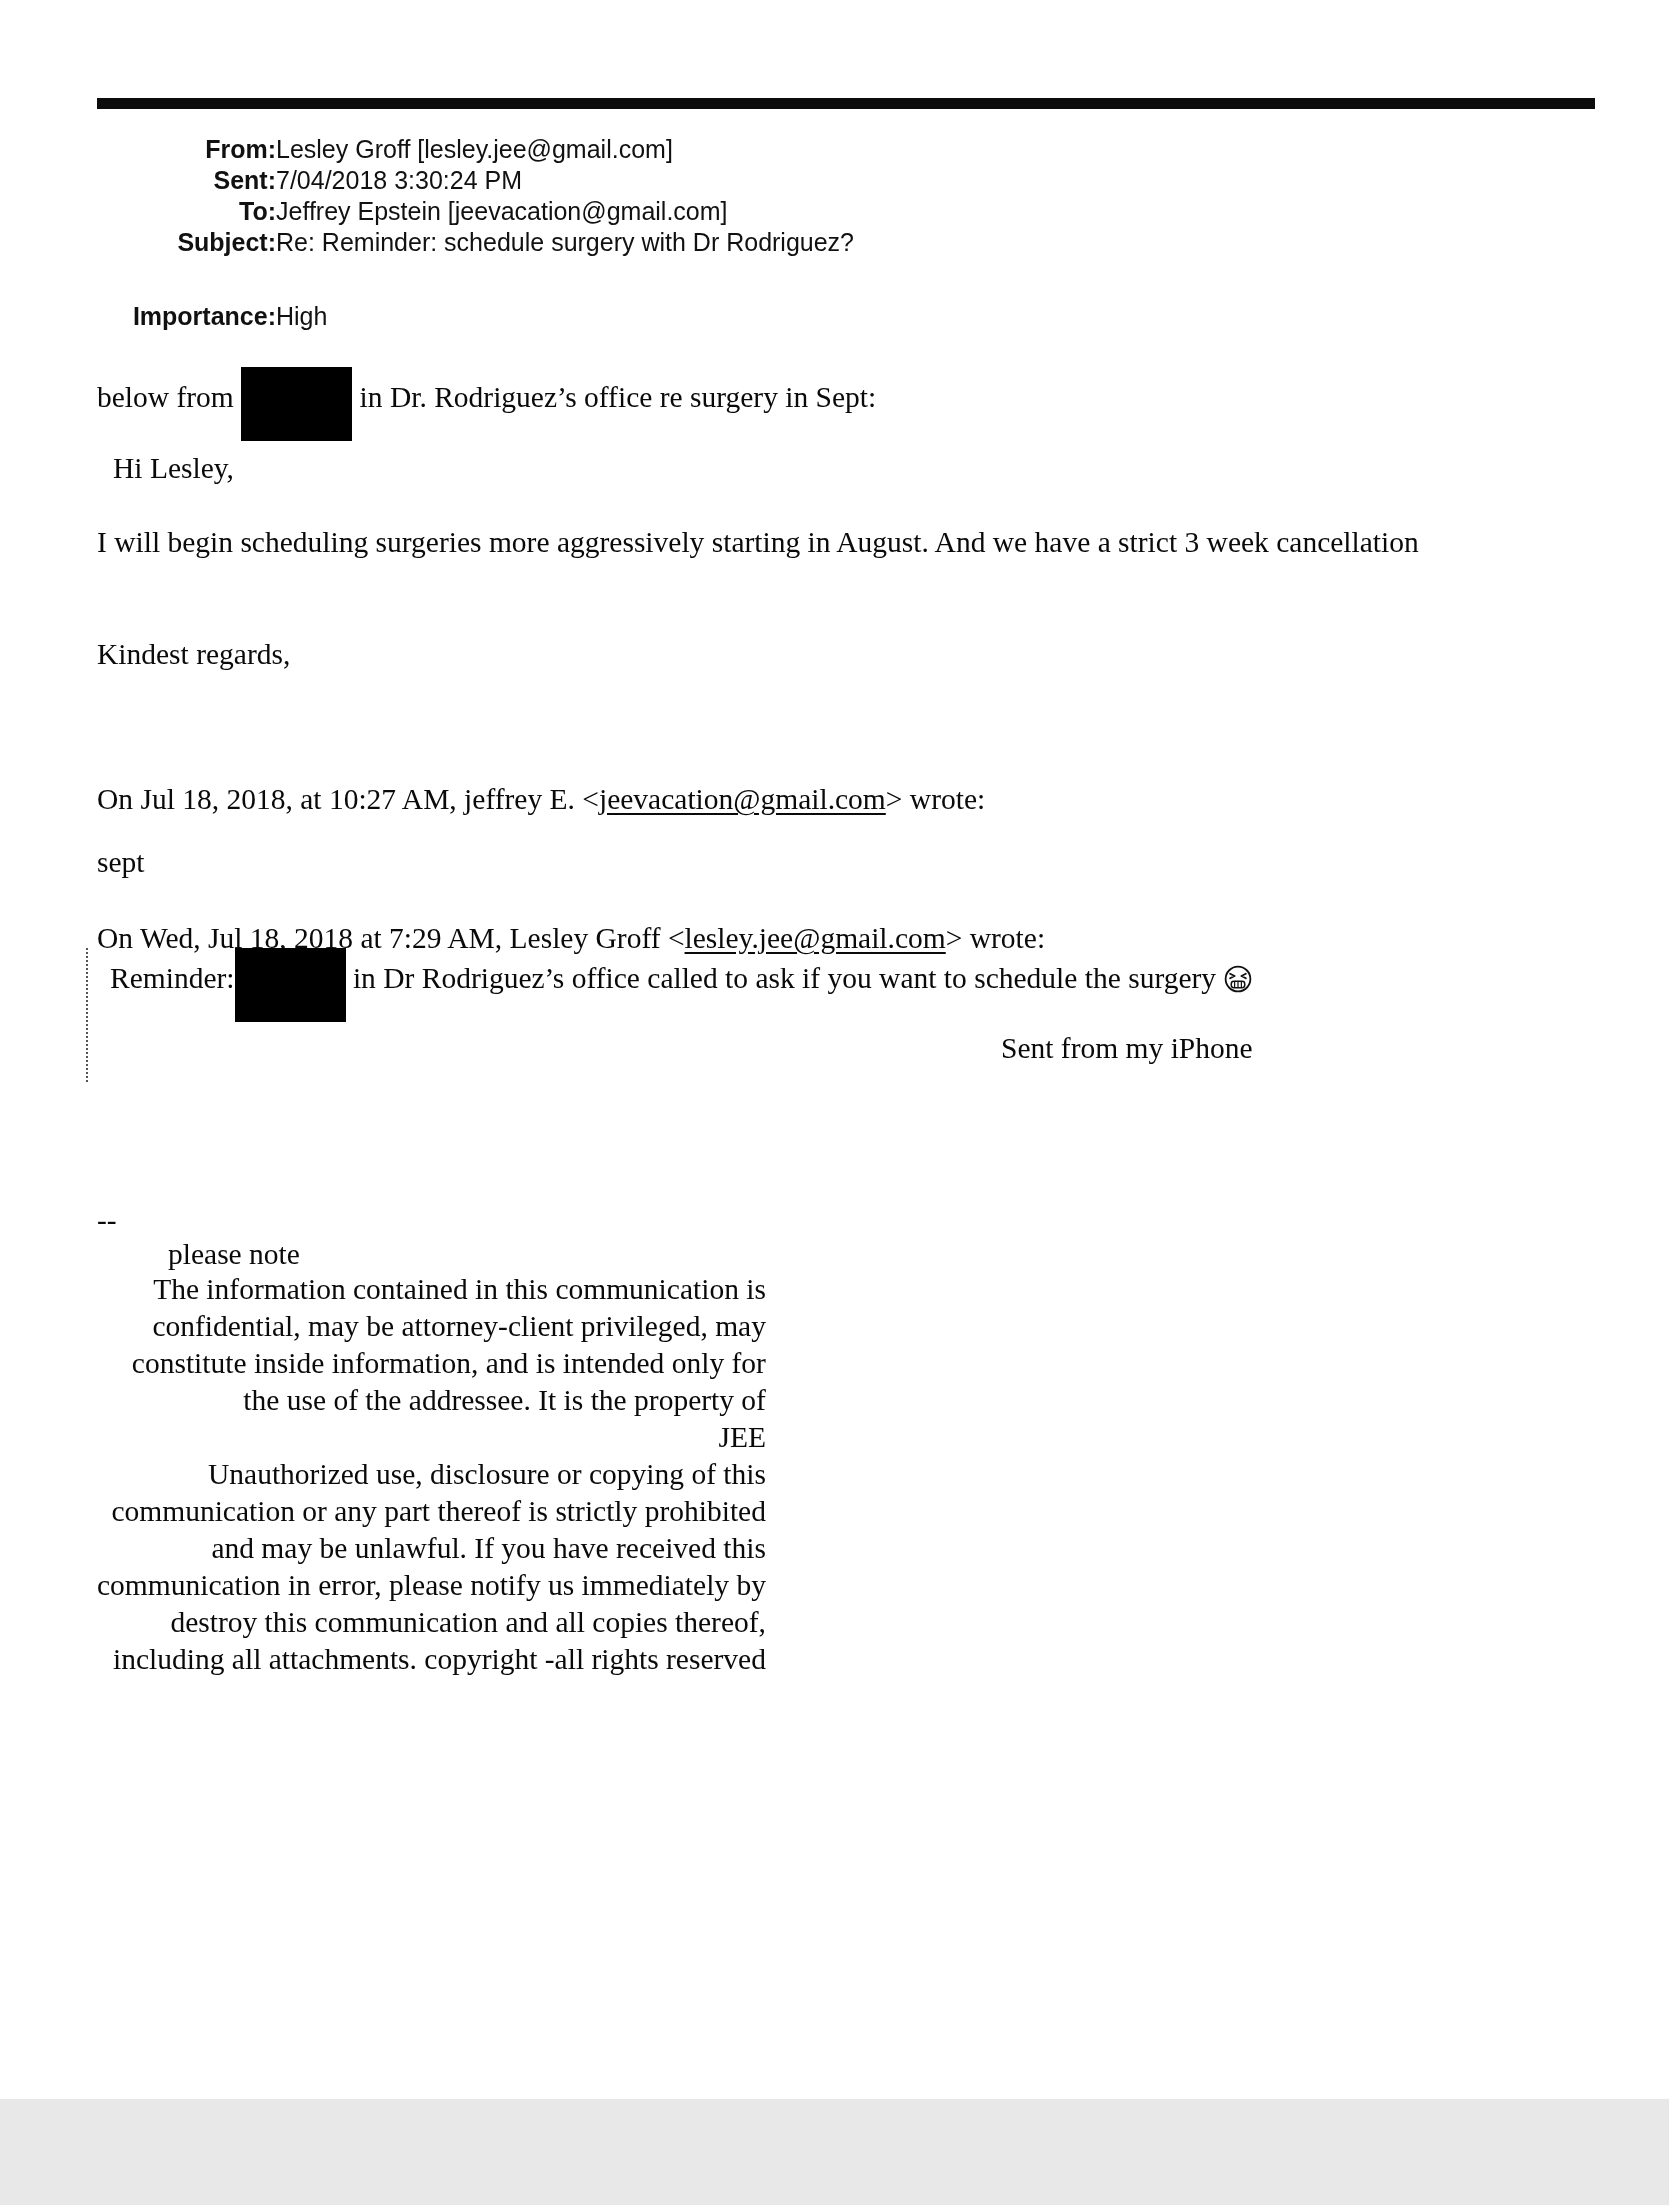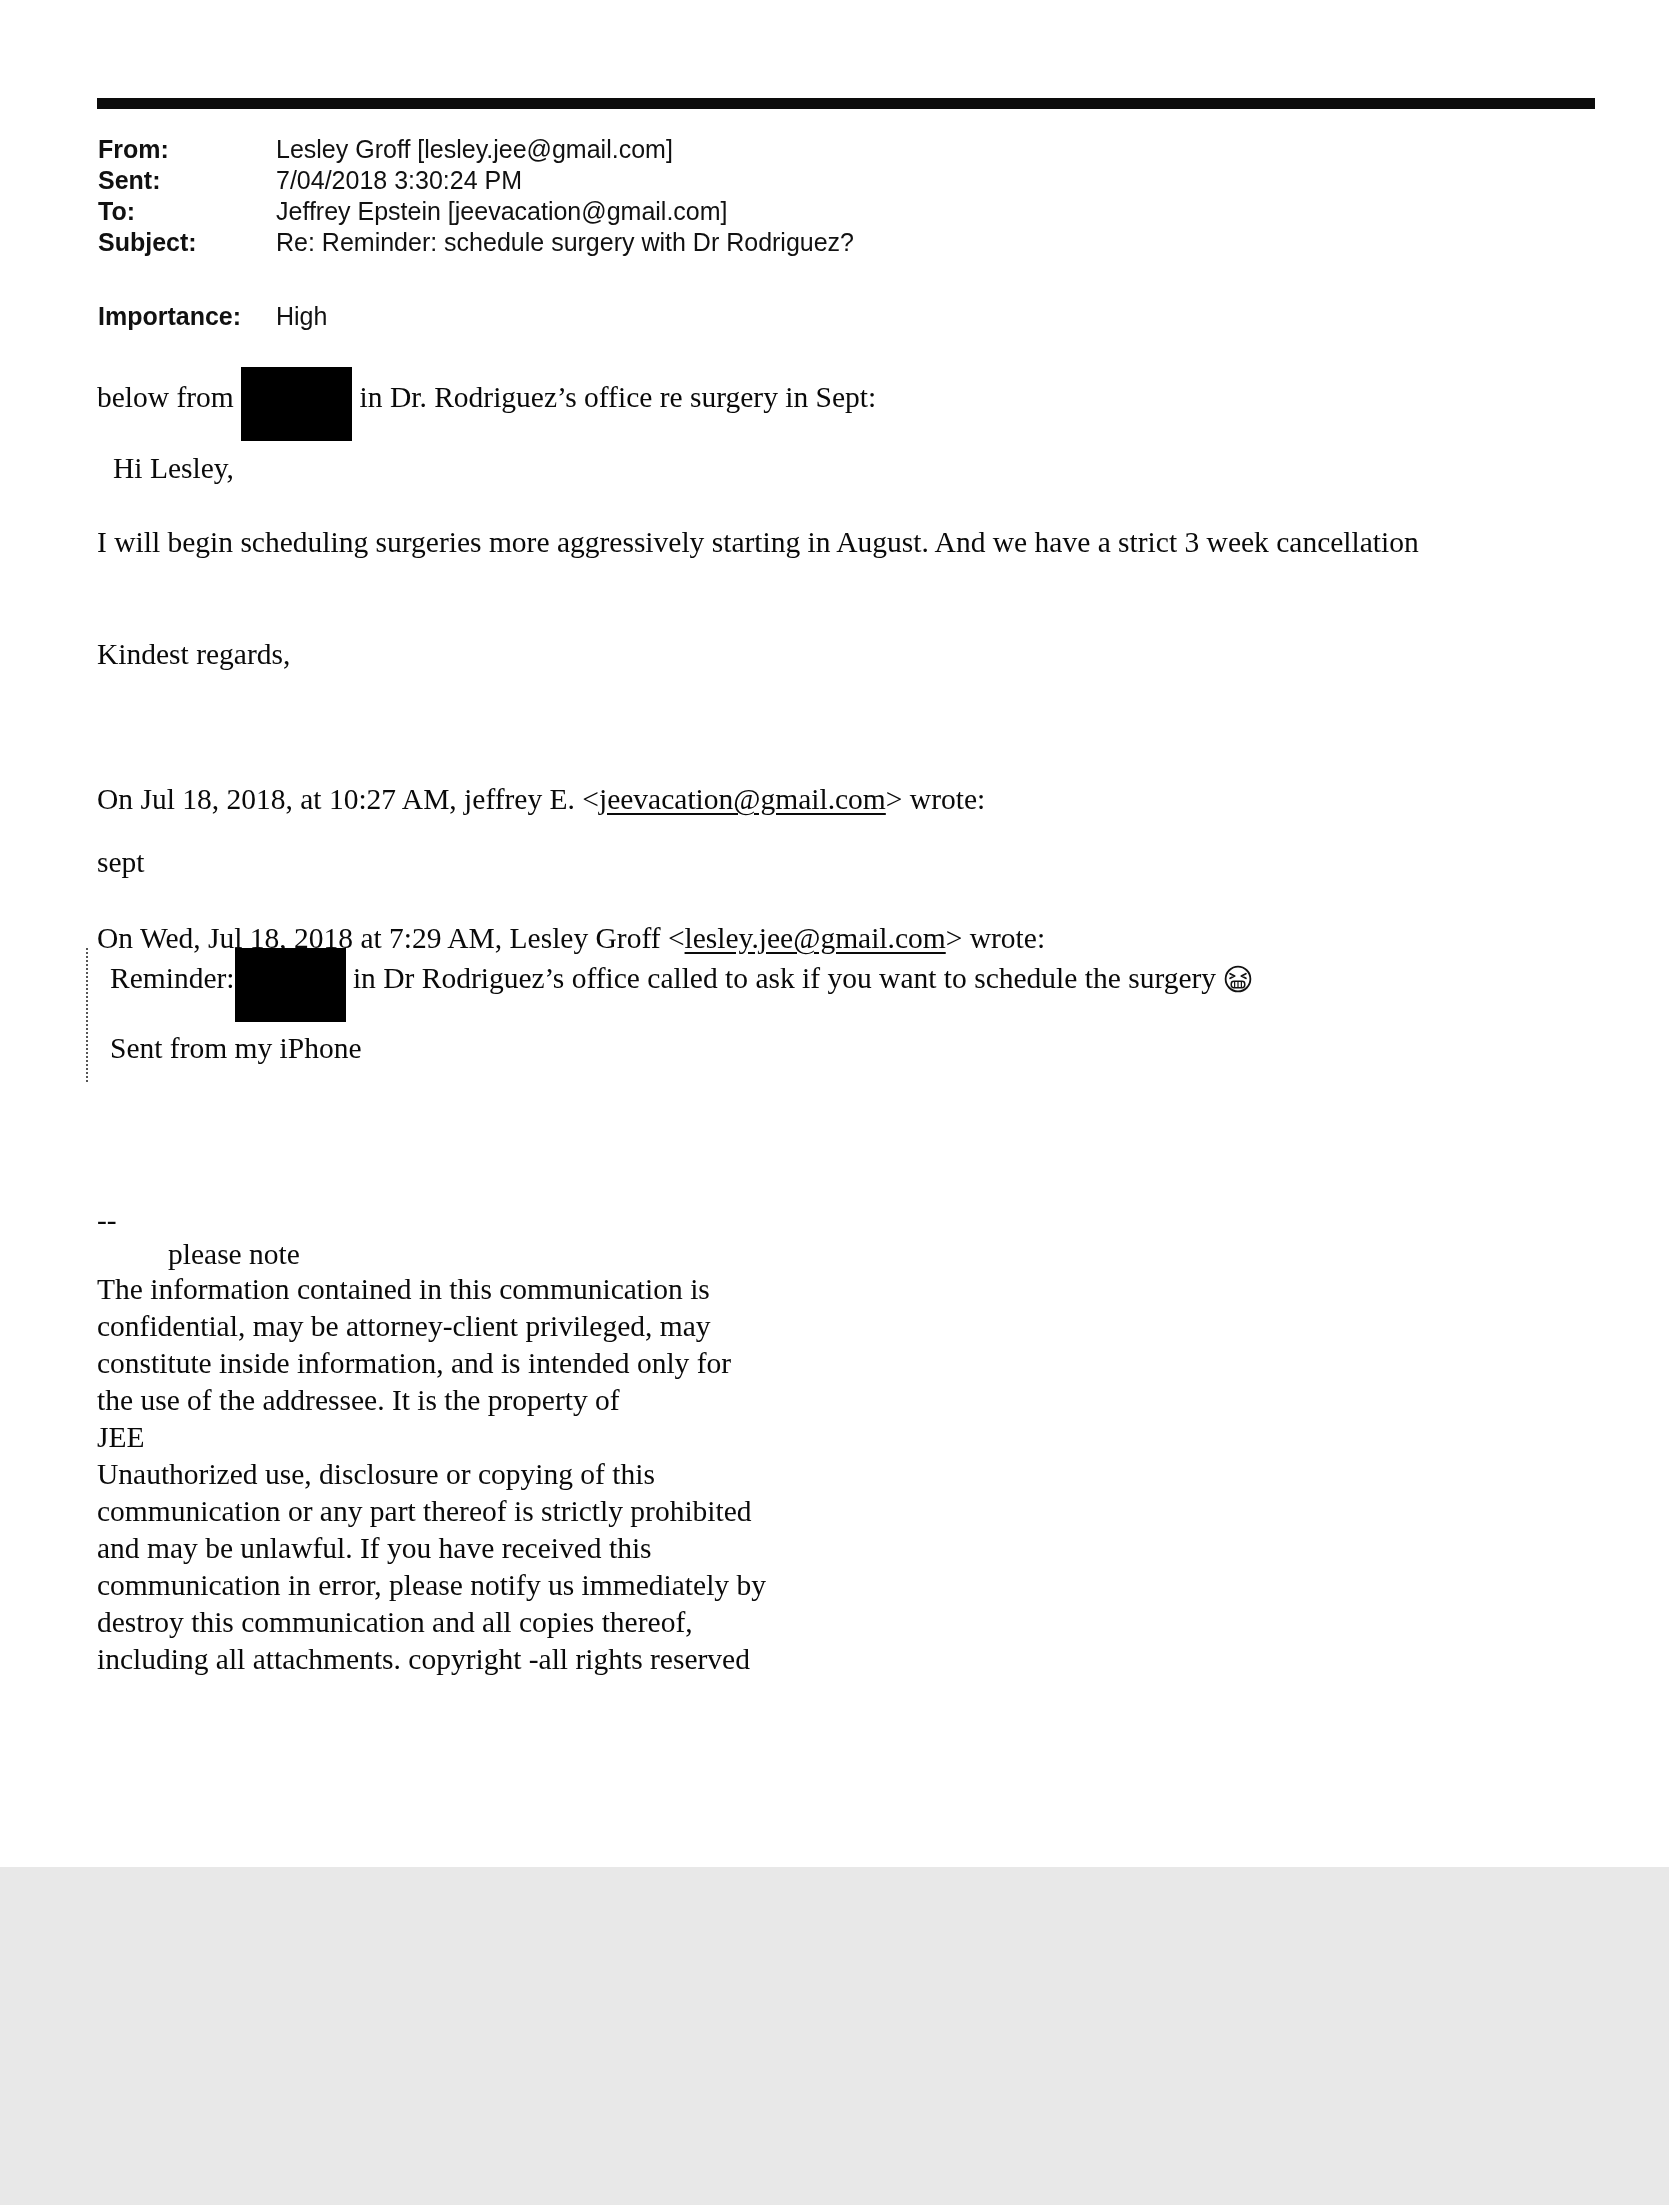--- a/index.html
+++ b/index.html
@@ -1,21 +1,22 @@
 <!DOCTYPE html>
 <html style="font-size:10.5px"><head>
 <meta charset="utf-8">
 <style>
   html,body{margin:0;padding:0;background:#e8e8e8;}
   .page{
     position:relative;
-    width:1669px;height:1867px;
+    width:1669px;height:2099px;
     background:#ffffff;
     overflow:hidden;
     color:#0a0a0a;
+    text-align:right;
   }
   
   .topbar{
     position:absolute;left:97px;top:98px;
     width:1498px;height:10.5px;background:#0c0c0c;
   }
   
   .hdr{
     position:absolute;left:98px;top:134px;
     font-family:"Liberation Sans",sans-serif;

